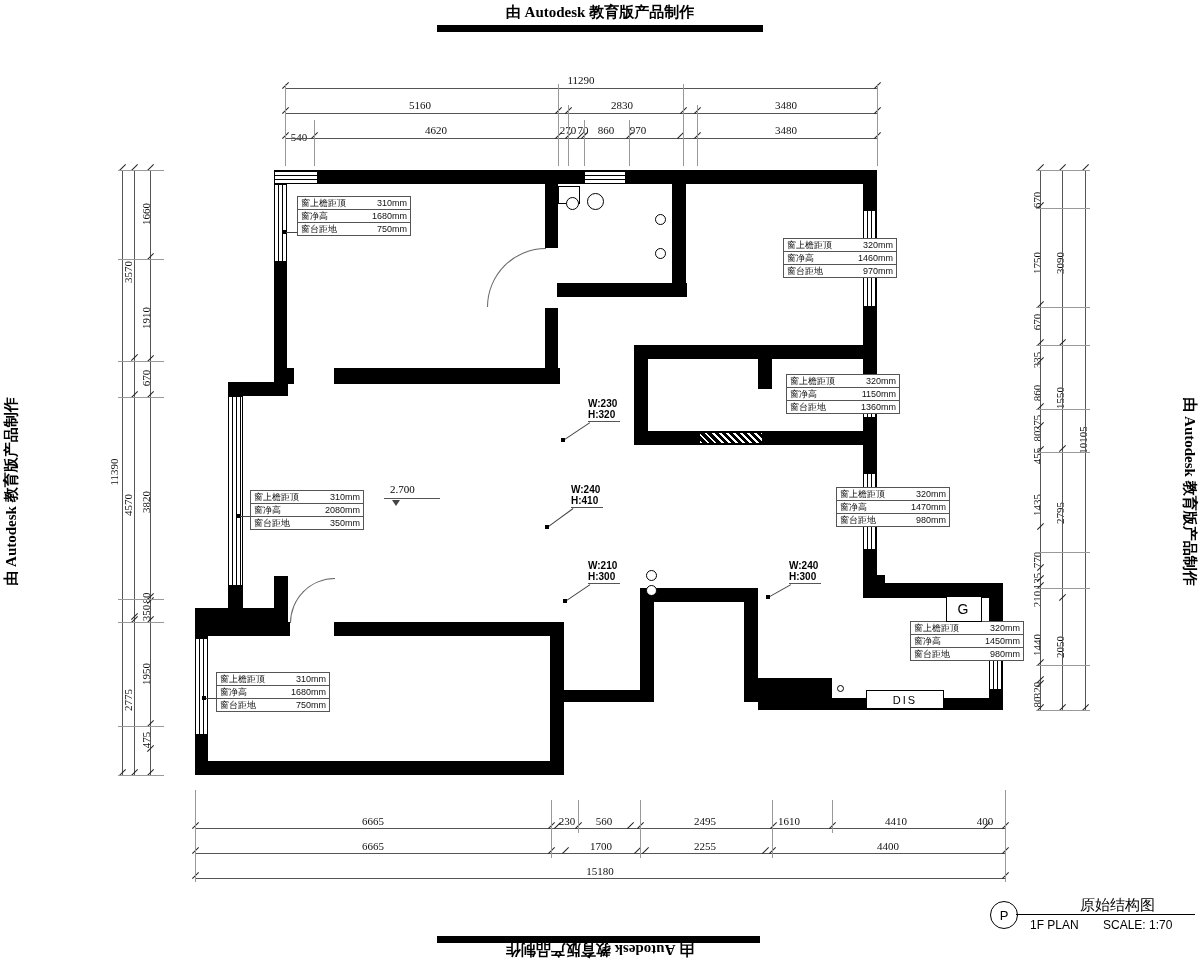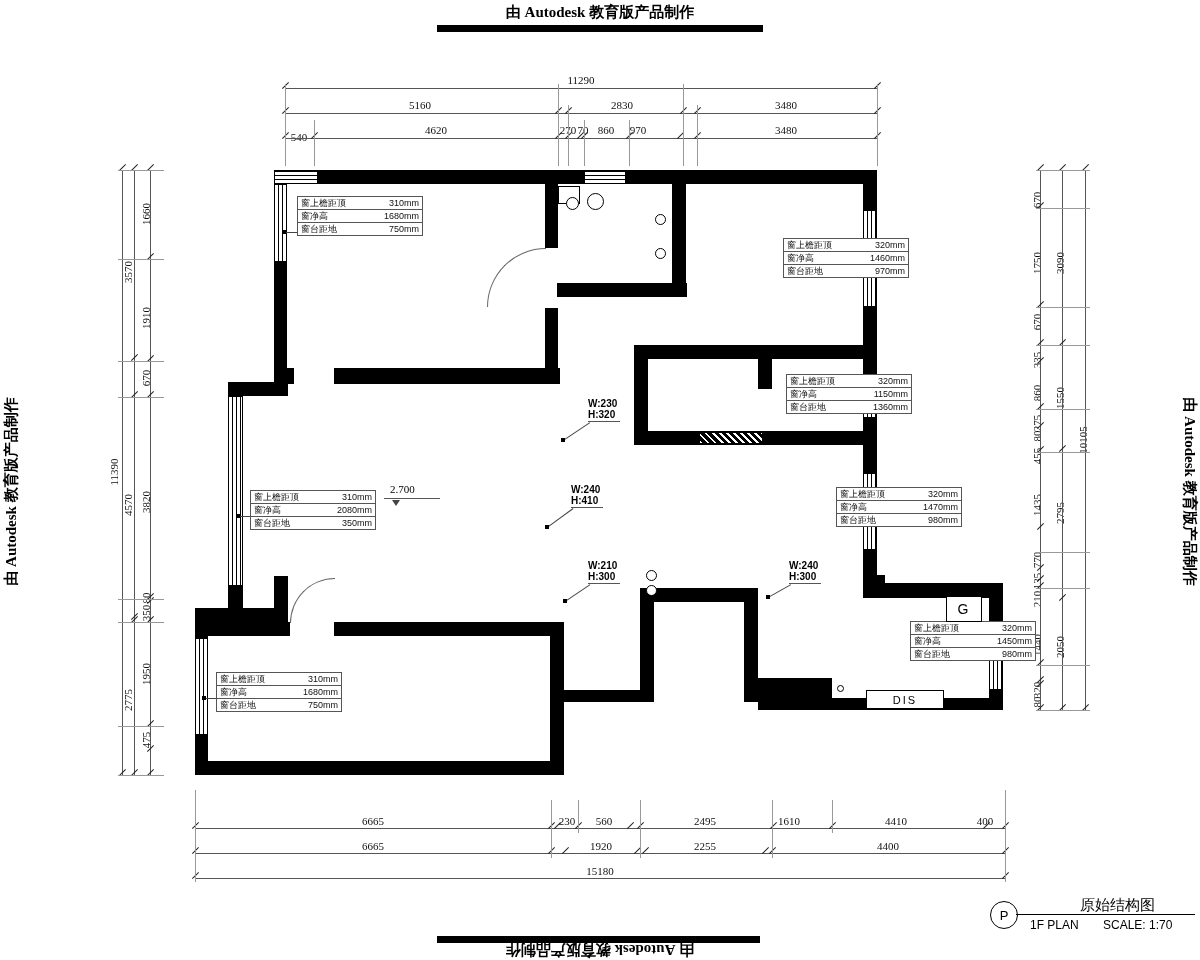--- a/index.html
+++ b/index.html
@@ -11,21 +11,21 @@
   .win-h{position:absolute;border:1px solid #000;background:repeating-linear-gradient(0deg,#fff 0 3px,#000 3px 4px);box-sizing:border-box;}
   .arc{position:absolute;border:1px solid #666;border-right:none;border-bottom:none;border-radius:100% 0 0 0;}
   .circle{position:absolute;border:1px solid #000;border-radius:50%;background:#fff;}
   .sq{position:absolute;border:1px solid #000;background:#fff;}
   .dimline{position:absolute;background:#555;}
   .extline{position:absolute;background:#999;}
   .tick{position:absolute;width:9px;height:1px;background:#222;transform:rotate(-45deg);}
   .dimtext{position:absolute;font-family:"Liberation Serif",serif;font-size:11px;color:#111;
            white-space:nowrap;transform:translate(-50%,-50%);}
   .dimtext.rot{transform:translate(-50%,-50%) rotate(-90deg);}
-  .tag{position:absolute;width:126px;background:#fff;font-size:9px;line-height:12px;color:#111;z-index:5;}
+  .tag{position:absolute;width:114px;background:#fff;font-size:9px;line-height:12px;color:#111;z-index:5;}
   .tag .row{display:flex;justify-content:space-between;border:1px solid #555;background:#fff;
             padding:0 3px;height:12px;box-sizing:content-box;}
   .tag .row + .row{margin-top:-1px;}
   .leader{position:absolute;height:1px;background:#444;}
   .dot{position:absolute;width:4px;height:4px;background:#000;}
   .wh{position:absolute;font-weight:bold;font-size:10px;line-height:11px;border-bottom:1px solid #555;
       padding:0 3px 1px 0;white-space:nowrap;z-index:4;}
   .labelbox{position:absolute;border:1px solid #000;background:#fff;display:flex;align-items:center;
             justify-content:center;font-size:11px;letter-spacing:2px;z-index:6;}
   .wm{position:absolute;font-family:"Liberation Serif",serif;font-weight:bold;font-size:15px;
@@ -168,21 +168,21 @@
       <div class="dimtext rot" style="left: 1060px; top: 647px;">2050</div>
       <div class="dimtext rot" style="left: 1083px; top: 440px;">10105</div>
       <div class="dimtext" style="left: 373px; top: 821px;">6665</div>
       <div class="dimtext" style="left: 567px; top: 821px;">230</div>
       <div class="dimtext" style="left: 604px; top: 821px;">560</div>
       <div class="dimtext" style="left: 705px; top: 821px;">2495</div>
       <div class="dimtext" style="left: 789px; top: 821px;">1610</div>
       <div class="dimtext" style="left: 896px; top: 821px;">4410</div>
       <div class="dimtext" style="left: 985px; top: 821px;">400</div>
       <div class="dimtext" style="left: 373px; top: 846px;">6665</div>
-      <div class="dimtext" style="left: 601px; top: 846px;">1920</div>
+      <div class="dimtext" style="left: 601px; top: 846px;">1700</div>
       <div class="dimtext" style="left: 705px; top: 846px;">2255</div>
       <div class="dimtext" style="left: 888px; top: 846px;">4400</div>
       <div class="dimtext" style="left: 600px; top: 871px;">15180</div>
       <div class="dimline" style="left: 285px; top: 88px; width: 592px; height: 1px;"></div>
       <div class="tick" style="left: 281px; top: 85px;"></div>
       <div class="tick" style="left: 873px; top: 85px;"></div>
       <div class="dimline" style="left: 285px; top: 113px; width: 592px; height: 1px;"></div>
       <div class="tick" style="left: 281px; top: 110px;"></div>
       <div class="tick" style="left: 554px; top: 110px;"></div>
       <div class="tick" style="left: 564px; top: 110px;"></div>

